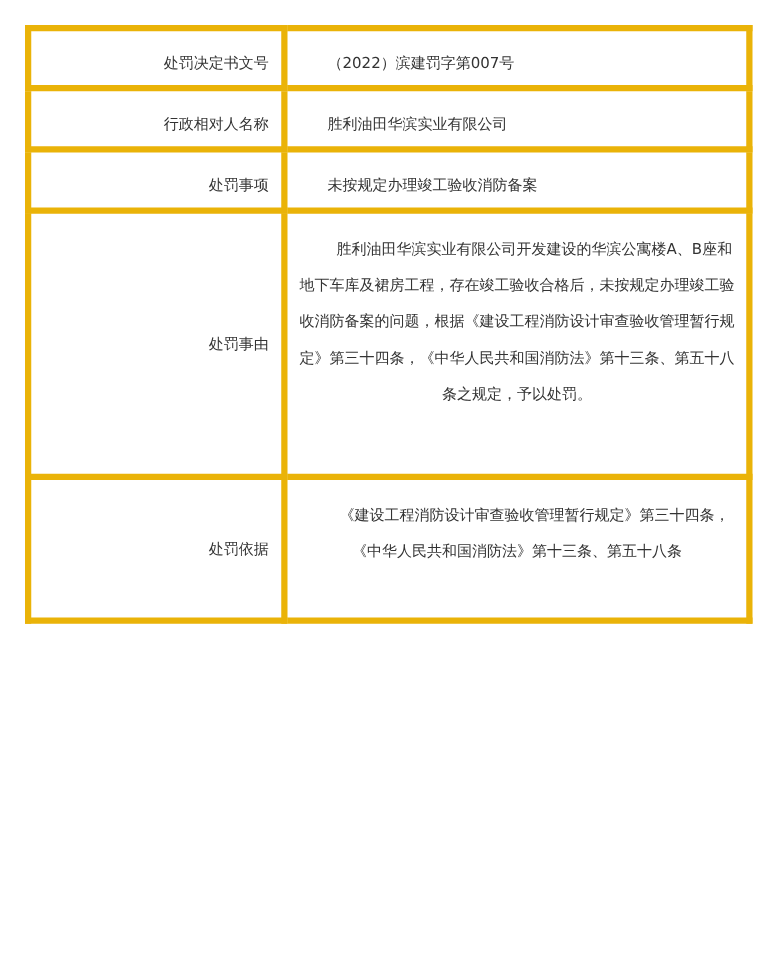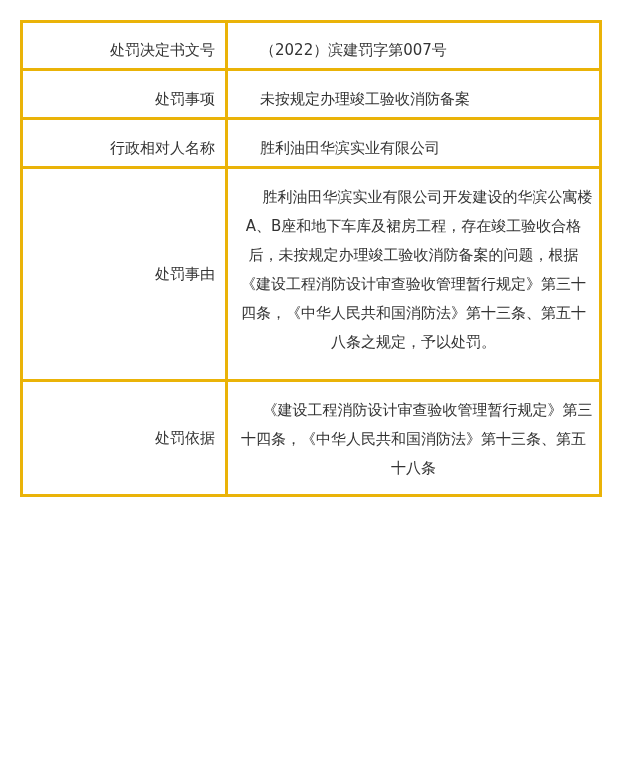--- a/index.html
+++ b/index.html
@@ -17,23 +17,23 @@
     }
     table.penalty {
       position: absolute;
       left: 20px;
       top: 20px;
       width: 582px;
       border-collapse: collapse;
       table-layout: fixed;
     }
     table.penalty td {
-      border: 3px solid #eab308;
+      border: 5px solid #eab308;
       padding: 0;
-      font-size: 15px;
+      font-size: 12px;
       line-height: 20px;
       vertical-align: bottom;
     }
     td.label {
       width: 205px;
       text-align: right;
       padding-right: 10px !important;
       padding-bottom: 8px !important;
       vertical-align: bottom;
       box-sizing: border-box;
@@ -67,26 +67,26 @@
 </head>
 <body>
 
 <table class="penalty">
   <tbody>
     <tr class="r48">
       <td class="label">处罚决定书文号</td>
       <td class="value">（2022）滨建罚字第007号</td>
     </tr>
     <tr class="r49">
+      <td class="label">行政相对人名称</td>
+      <td class="value">胜利油田华滨实业有限公司</td>
+    </tr>
+    <tr class="r49">
       <td class="label">处罚事项</td>
       <td class="value">未按规定办理竣工验收消防备案</td>
-    </tr>
-    <tr class="r49">
-      <td class="label">行政相对人名称</td>
-      <td class="value">胜利油田华滨实业有限公司</td>
     </tr>
     <tr class="reason">
       <td class="label mid">处罚事由</td>
       <td class="value para">胜利油田华滨实业有限公司开发建设的华滨公寓楼A、B座和地下车库及裙房工程，存在竣工验收合格后，未按规定办理竣工验收消防备案的问题，根据《建设工程消防设计审查验收管理暂行规定》第三十四条，《中华人民共和国消防法》第十三条、第五十八条之规定，予以处罚。</td>
     </tr>
     <tr class="basis">
       <td class="label mid">处罚依据</td>
       <td class="value para">《建设工程消防设计审查验收管理暂行规定》第三十四条，《中华人民共和国消防法》第十三条、第五十八条</td>
     </tr>
   </tbody>

